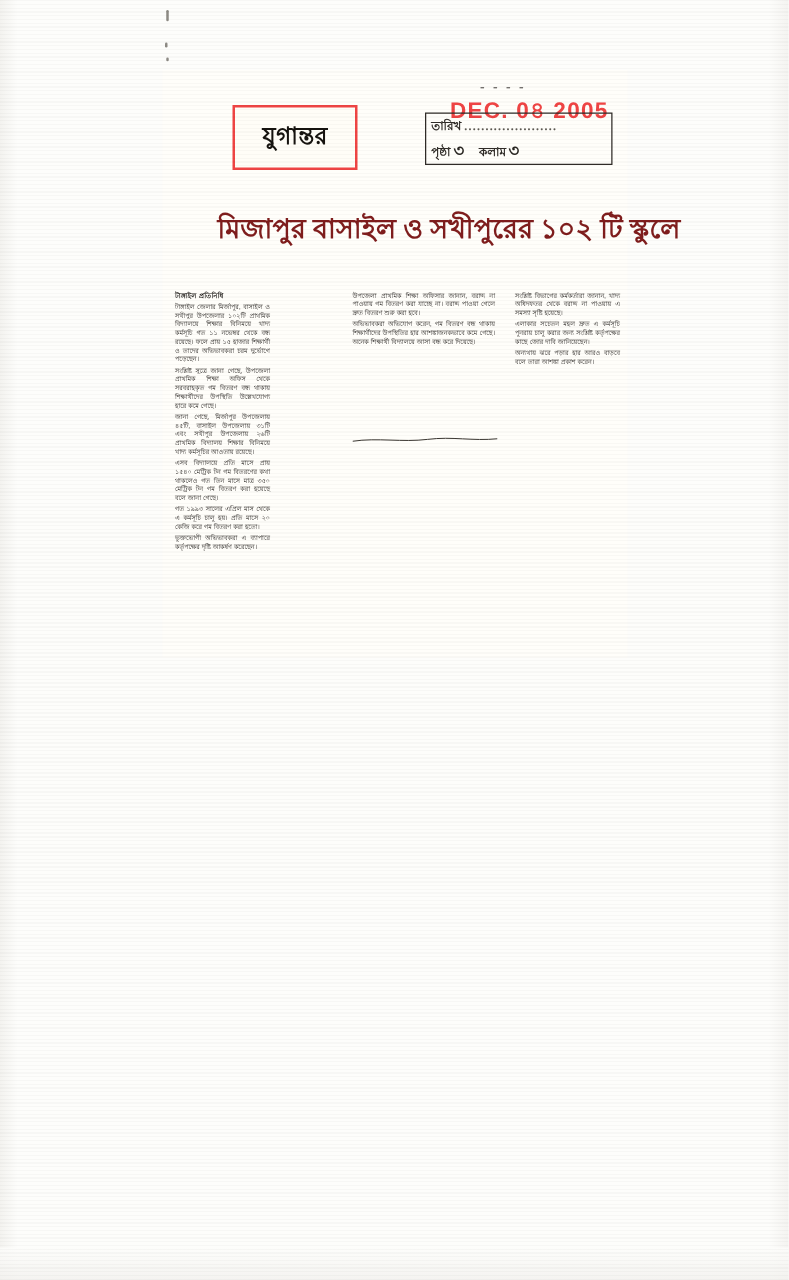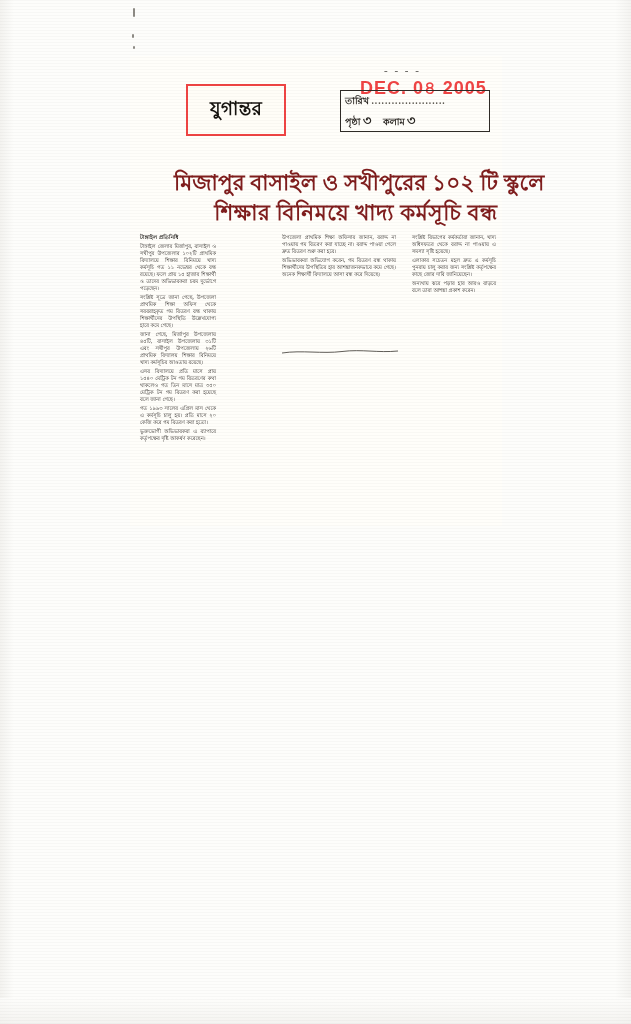--- a/index.html
+++ b/index.html
@@ -246,21 +246,20 @@
           <span class="hand">৩</span>
           &nbsp;&nbsp;&nbsp;
           <span>কলাম</span>
           <span class="hand">৩</span>
         </div>
       </div>
     </div>
 
     <div class="headline">
       <div class="line line1">মিজাপুর বাসাইল ও সখীপুরের ১০২ টি স্কুলে</div>
-      <div class="line line2">শিক্ষার বিনিময়ে খাদ্য কর্মসূচি বন্ধ</div>
     </div>
 
     <div class="columns">
 
       <div class="col col-1">
         <div class="byline">টাঙ্গাইল প্রতিনিধি</div>
         <p class="blurry">টাঙ্গাইল জেলার মির্জাপুর, বাসাইল ও সখীপুর উপজেলার ১০২টি প্রাথমিক বিদ্যালয়ে শিক্ষার বিনিময়ে খাদ্য কর্মসূচি গত ১১ নভেম্বর থেকে বন্ধ রয়েছে। ফলে প্রায় ১৫ হাজার শিক্ষার্থী ও তাদের অভিভাবকরা চরম দুর্ভোগে পড়েছেন।</p>
         <p class="blurry">সংশ্লিষ্ট সূত্রে জানা গেছে, উপজেলা প্রাথমিক শিক্ষা অফিস থেকে সরবরাহকৃত গম বিতরণ বন্ধ থাকায় শিক্ষার্থীদের উপস্থিতি উল্লেখযোগ্য হারে কমে গেছে।</p>
         <p class="blurry">জানা গেছে, মির্জাপুর উপজেলায় ৪৫টি, বাসাইল উপজেলায় ৩১টি এবং সখীপুর উপজেলায় ২৬টি প্রাথমিক বিদ্যালয় শিক্ষার বিনিময়ে খাদ্য কর্মসূচির আওতায় রয়েছে।</p>
         <p class="blurry">এসব বিদ্যালয়ে প্রতি মাসে প্রায় ১৫৪০ মেট্রিক টন গম বিতরণের কথা থাকলেও গত তিন মাসে মাত্র ৩৫০ মেট্রিক টন গম বিতরণ করা হয়েছে বলে জানা গেছে।</p>

